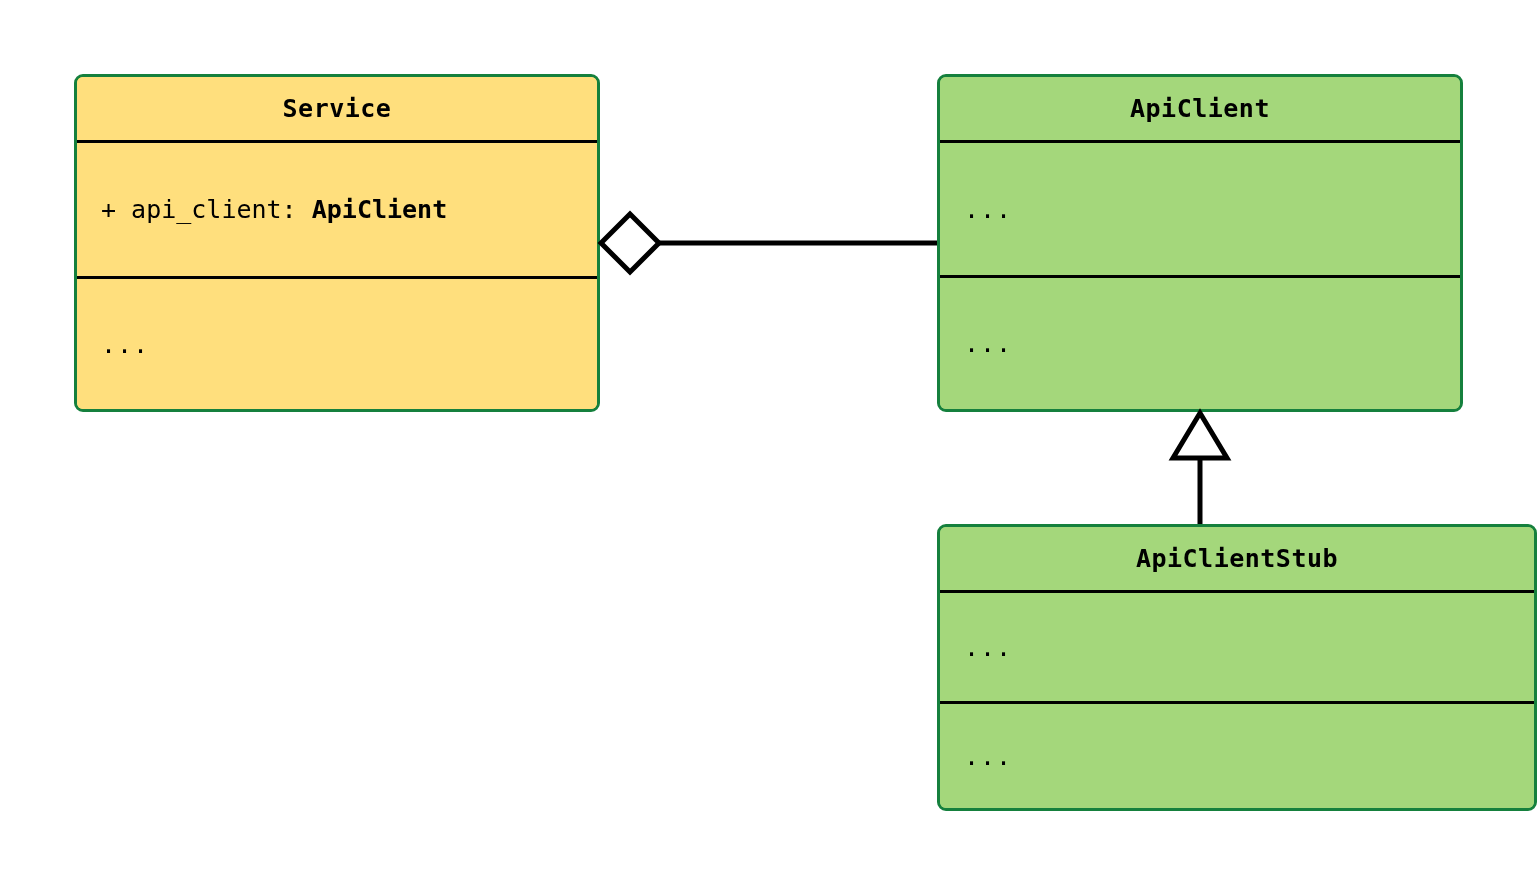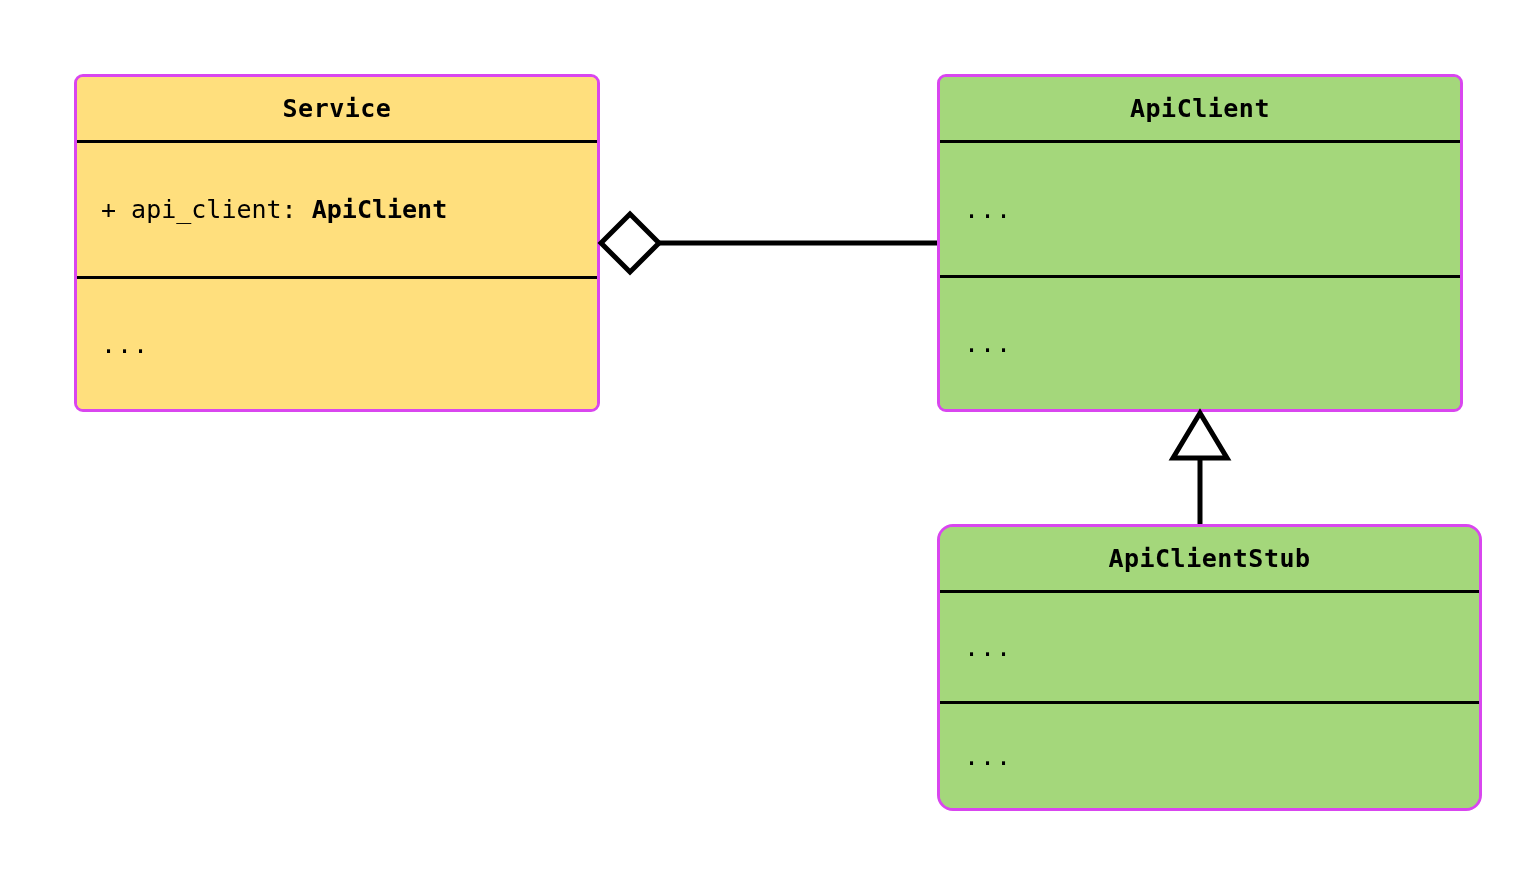--- a/index.html
+++ b/index.html
@@ -16,21 +16,21 @@
     width: 1538px;
     height: 887px;
     background: #ffffff;
     overflow: hidden;
   }
 
   
   .uml-class {
     position: absolute;
     box-sizing: border-box;
-    border: 3px solid #d946ef;
+    border: 3px solid #15803d;
     border-radius: 9px;
     overflow: hidden;
     display: flex;
     flex-direction: column;
   }
   .uml-class .compartment {
     box-sizing: border-box;
     position: relative;
   }
   .uml-class .compartment + .compartment {
@@ -102,21 +102,21 @@
   <div class="uml-class theme-green" style="left:937px; top:74px; width:526px; height:338px;">
     <div class="compartment class-title" style="height:63px;">ApiClient</div>
     <div class="compartment" style="height:135px; display:flex; align-items:center; padding-left:24px;">
       <span class="ellipsis">...</span>
     </div>
     <div class="compartment" style="flex:1; display:flex; align-items:center; padding-left:24px;">
       <span class="ellipsis">...</span>
     </div>
   </div>
 
-  <div class="uml-class theme-green" style="left:937px; top:524px; width:545px; height:287px;border-radius:16px;">
+  <div class="uml-class theme-green" style="left:937px; top:524px; width:600px; height:287px;">
     <div class="compartment class-title" style="height:63px;">ApiClientStub</div>
     <div class="compartment" style="height:111px; display:flex; align-items:center; padding-left:24px;">
       <span class="ellipsis">...</span>
     </div>
     <div class="compartment" style="flex:1; display:flex; align-items:center; padding-left:24px;">
       <span class="ellipsis">...</span>
     </div>
   </div>
 
   <svg id="connectors" viewBox="0 0 1538 887">

